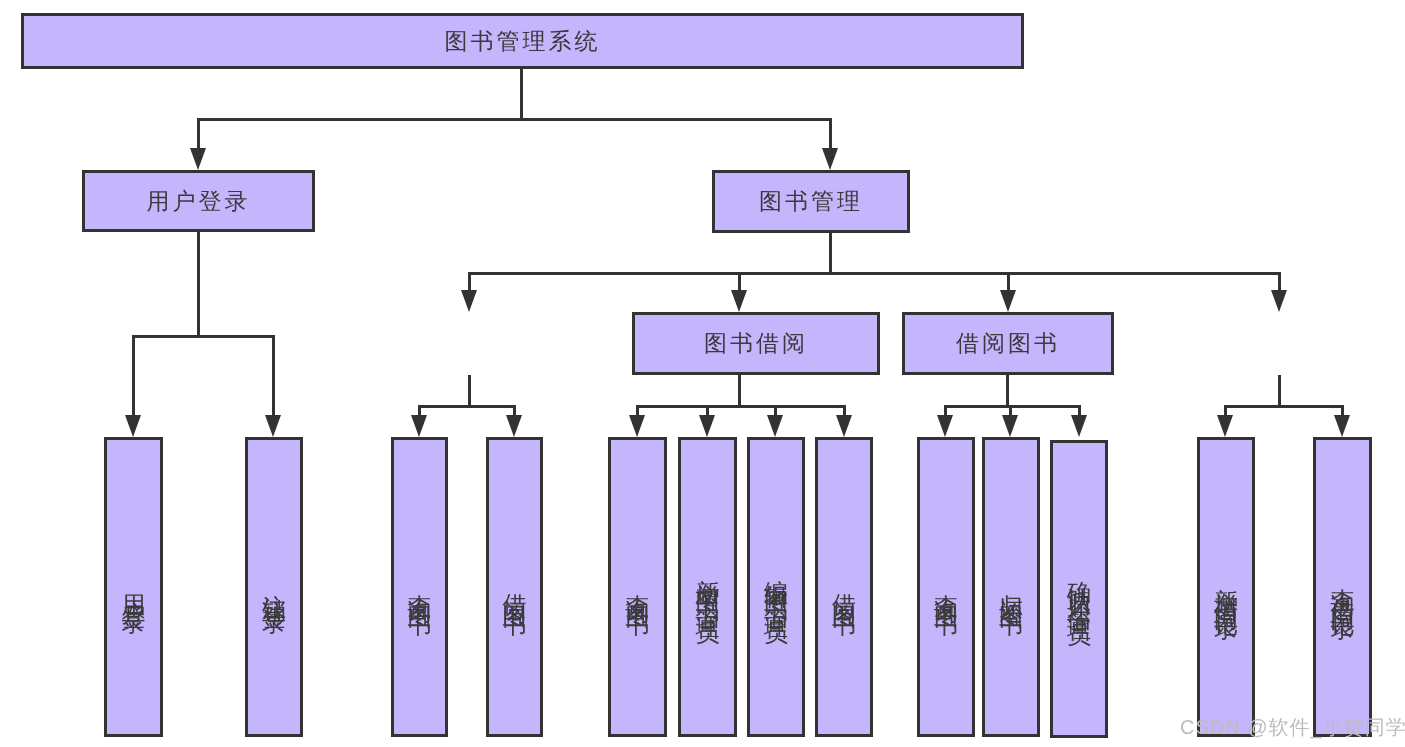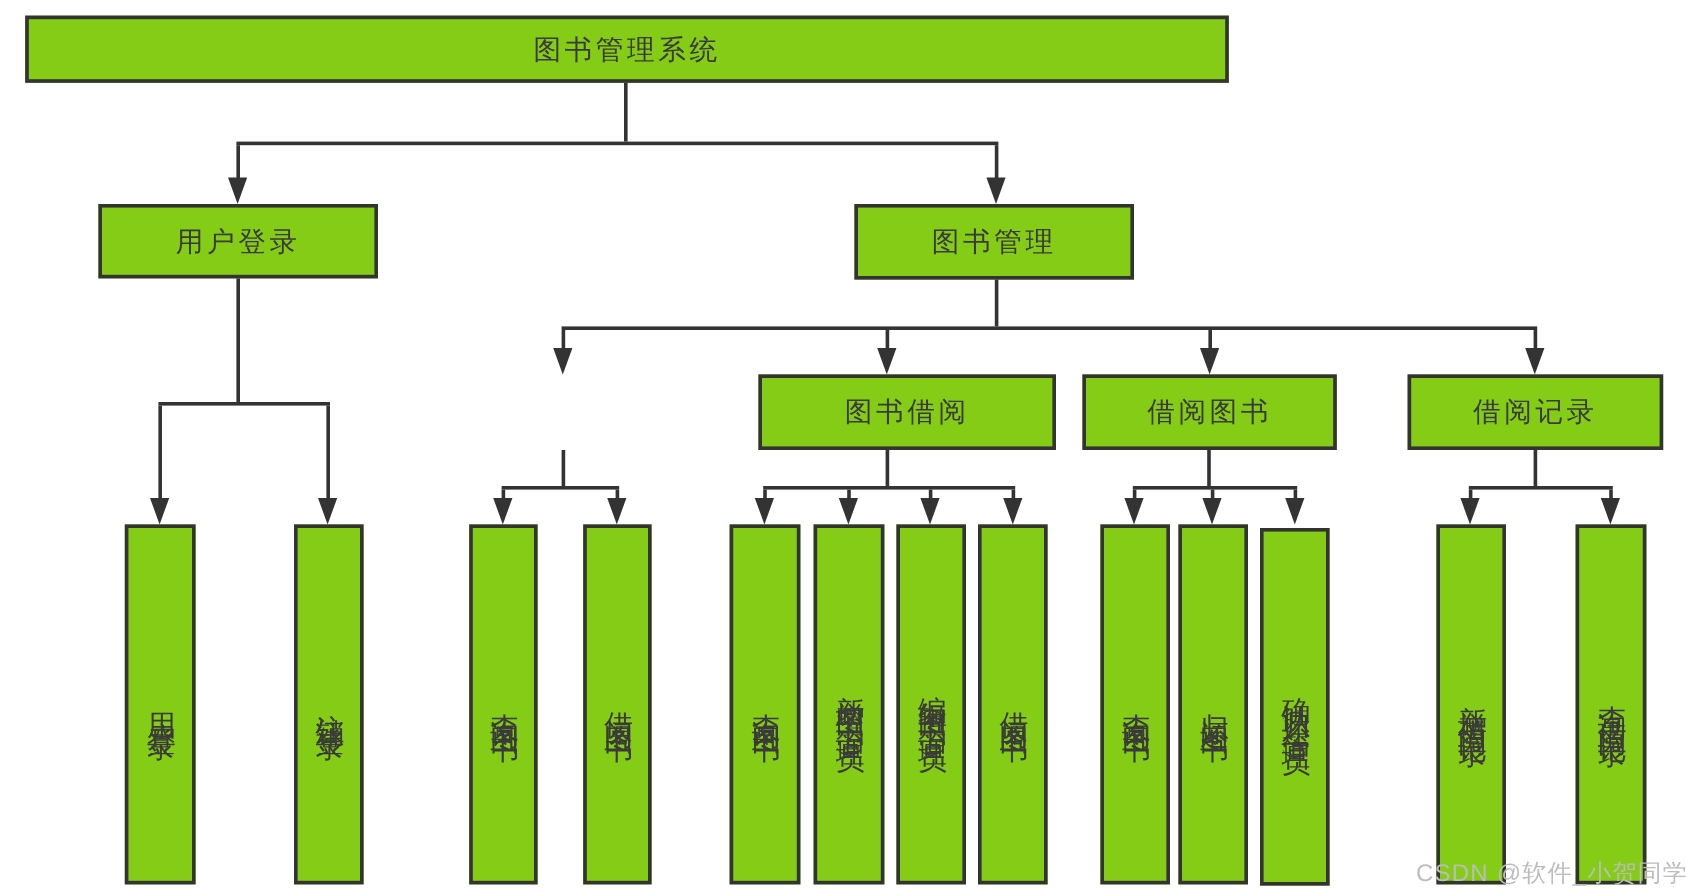--- a/index.html
+++ b/index.html
@@ -7,21 +7,21 @@
     position:relative;
     width:1405px;height:747px;
     background:var(--background,#ffffff);
     font-family:"Liberation Sans", sans-serif;
     overflow:hidden;
   }
   .node{
     position:absolute;
     box-sizing:border-box;
     border:3px solid var(--line,#333333);
-    background:#84cc16;
+    background:#c4b5fd;
     display:flex;
     align-items:center;
     justify-content:center;
     font-size:23px;
     letter-spacing:3px;
     color:var(--text,#3a3a3a);
     white-space:nowrap;
   }
   .leaf{
     writing-mode:vertical-rl;
@@ -60,21 +60,21 @@
   <div class="node" style="left:21px;top:13px;width:1003px;height:56px;">图书管理系统</div>
 
   <div class="line" style="left:520px;top:69px;width:3px;height:49px;"></div>
   <div class="line" style="left:197px;top:118px;width:635px;height:3px;"></div>
   <div class="line" style="left:197px;top:121px;width:3px;height:28px;"></div>
   <div class="arrow" style="left:190px;top:148px;"></div>
   <div class="line" style="left:829px;top:121px;width:3px;height:28px;"></div>
   <div class="arrow" style="left:822px;top:148px;"></div>
 
   <div class="node" style="left:82px;top:170px;width:233px;height:62px;">用户登录</div>
-  <div class="node" style="left:712px;top:170px;width:233px;height:63px;">图书管理</div>
+  <div class="node" style="left:712px;top:170px;width:198px;height:63px;">图书管理</div>
 
   <div class="line" style="left:197px;top:232px;width:3px;height:103px;"></div>
   <div class="line" style="left:132px;top:335px;width:143px;height:3px;"></div>
   <div class="line" style="left:132px;top:338px;width:3px;height:77px;"></div>
   <div class="arrow" style="left:125px;top:415px;"></div>
   <div class="line" style="left:272px;top:338px;width:3px;height:77px;"></div>
   <div class="arrow" style="left:265px;top:415px;"></div>
 
   <div class="line" style="left:829px;top:233px;width:3px;height:39px;"></div>
   <div class="line" style="left:468px;top:272px;width:813px;height:3px;"></div>
@@ -82,21 +82,20 @@
   <div class="arrow" style="left:461px;top:290px;"></div>
   <div class="line" style="left:738px;top:275px;width:3px;height:15px;"></div>
   <div class="arrow" style="left:731px;top:290px;"></div>
   <div class="line" style="left:1007px;top:275px;width:3px;height:15px;"></div>
   <div class="arrow" style="left:1000px;top:290px;"></div>
   <div class="line" style="left:1278px;top:275px;width:3px;height:15px;"></div>
   <div class="arrow" style="left:1271px;top:290px;"></div>
 
   <div class="node" style="left:632px;top:312px;width:248px;height:63px;">图书借阅</div>
   <div class="node" style="left:902px;top:312px;width:212px;height:63px;">借阅图书</div>
-  <div class="node" style="left:1173px;top:312px;width:213px;height:63px;">借阅记录</div>
 
   <div class="line" style="left:468px;top:375px;width:3px;height:30px;"></div>
   <div class="line" style="left:418px;top:405px;width:98px;height:3px;"></div>
   <div class="line" style="left:418px;top:408px;width:3px;height:7px;"></div>
   <div class="arrow" style="left:411px;top:415px;"></div>
   <div class="line" style="left:513px;top:408px;width:3px;height:7px;"></div>
   <div class="arrow" style="left:506px;top:415px;"></div>
 
   <div class="line" style="left:738px;top:375px;width:3px;height:30px;"></div>
   <div class="line" style="left:636px;top:405px;width:210px;height:3px;"></div>

